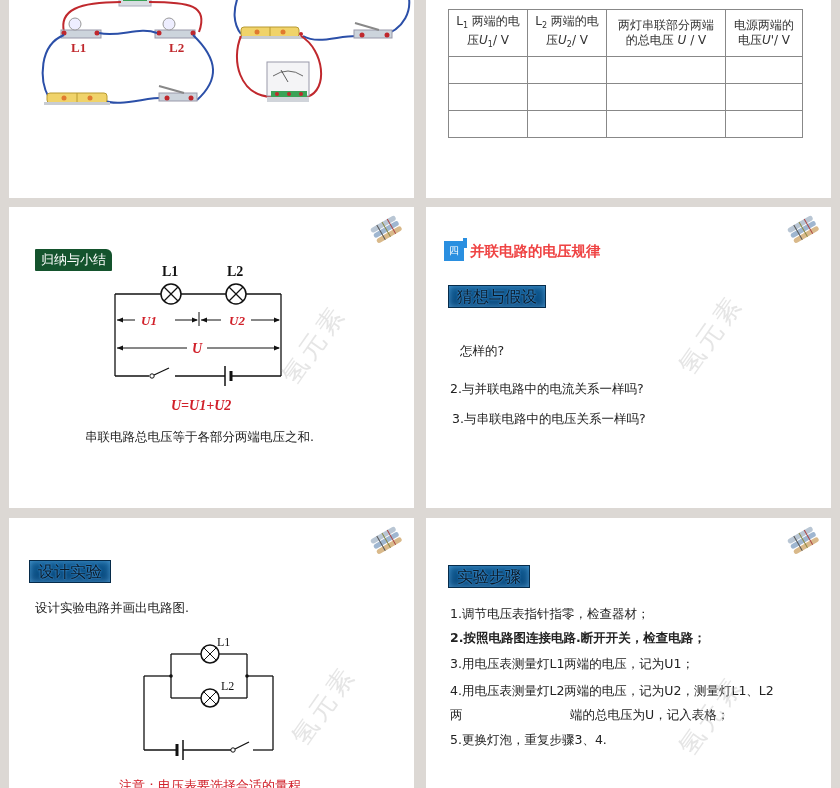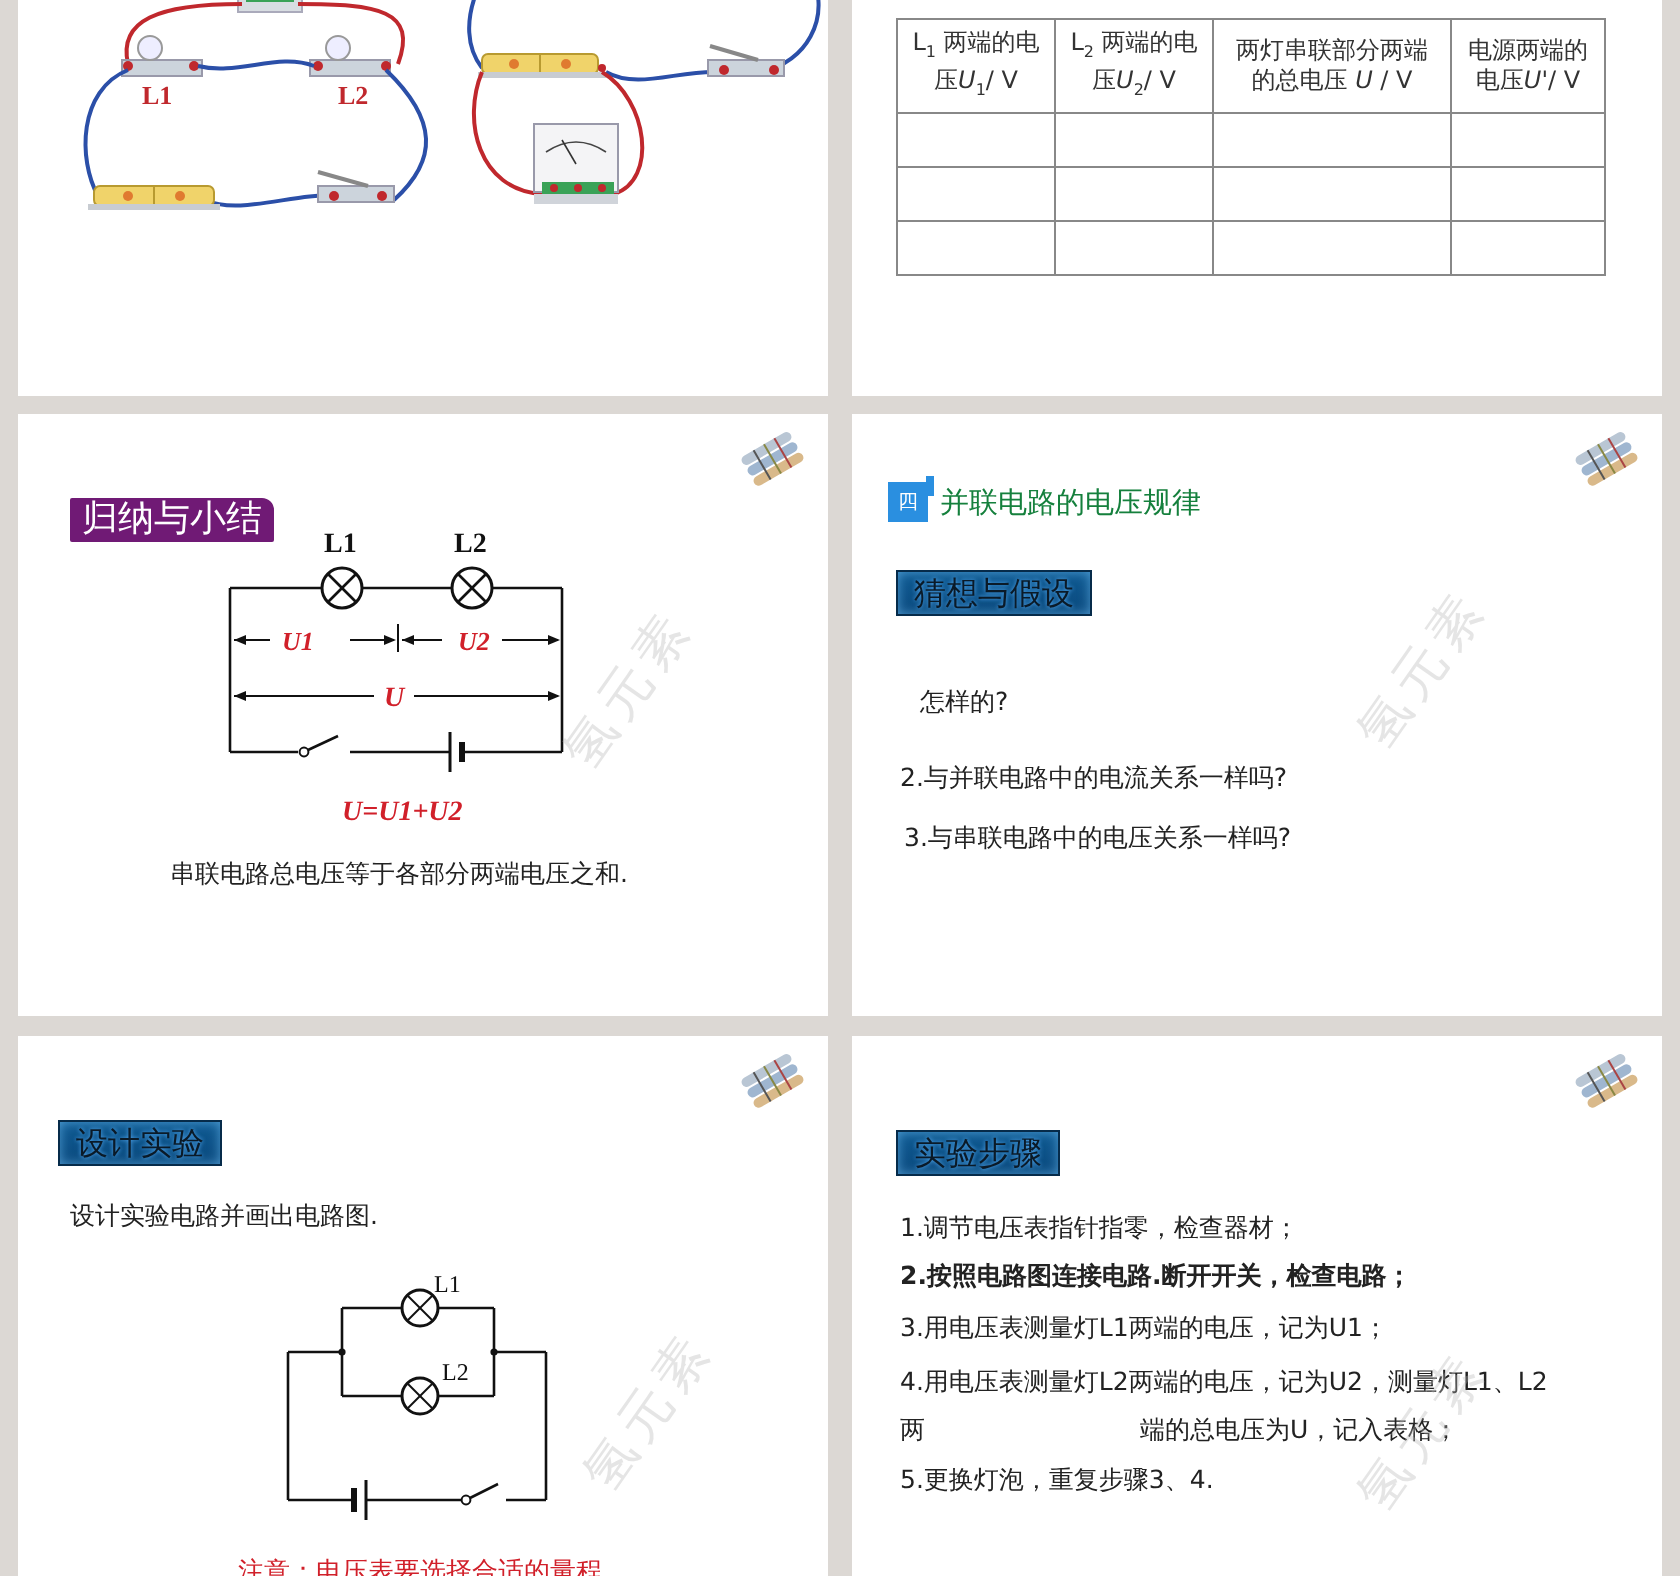--- a/index.html
+++ b/index.html
@@ -21,22 +21,22 @@
 
     .resistor { position: absolute; right: 10px; top: 8px; width: 36px; height: 28px; }
 
     .watermark {
       position: absolute; color: rgba(180,180,180,0.35);
       font-size: 26px; transform: rotate(-55deg); letter-spacing: 4px;
       pointer-events: none; white-space: nowrap;
     }
 
     .tag-blue {
-      position: absolute; background: #701a75; color: #fff;
-      font-size: 18px; padding: 2px 6px; line-height: 18px;
+      position: absolute; background: #14532d; color: #fff;
+      font-size: 13px; padding: 2px 6px; line-height: 18px;
       border-radius: 1px 6px 1px 1px;
     }
     .tag-dark {
       position: absolute; background: linear-gradient(#0f5a92, #0b4a7e);
       border: 1px solid #062b4a; color: #0a1b2a;
       font-size: 16px; padding: 2px 8px; line-height: 17px;
       box-shadow: inset 0 0 6px rgba(120,200,255,0.6);
     }
     .tag-dark span { color: #0a1a28; text-shadow: 0 0 2px #5fb6ff; }
 
@@ -60,21 +60,21 @@
       display: flex; align-items: center; gap: 6px;
     }
     .section-icon {
       width: 20px; height: 20px; background: #2a8fe0; color: #fff;
       font-size: 10px; display: flex; align-items: center; justify-content: center;
       position: relative;
     }
     .section-icon::after {
       content: ""; position: absolute; right: -3px; top: -3px; width: 4px; height: 10px; background: #2a8fe0;
     }
-    .section-title { color: #15803d; font-size: 14.5px; font-weight: normal; }
+    .section-title { color: #ef4444; font-size: 14.5px; font-weight: bold; }
 
     .red-formula { color: #d1202a; font-weight: bold; font-style: italic; font-family: "Liberation Serif", serif; }
     .note { position: absolute; color: #d1202a; font-size: 13px; }
   </style>
 </head>
 <body>
 
 <div class="slide" id="s1">
   <svg width="405" height="208" viewBox="0 0 405 208">
 

